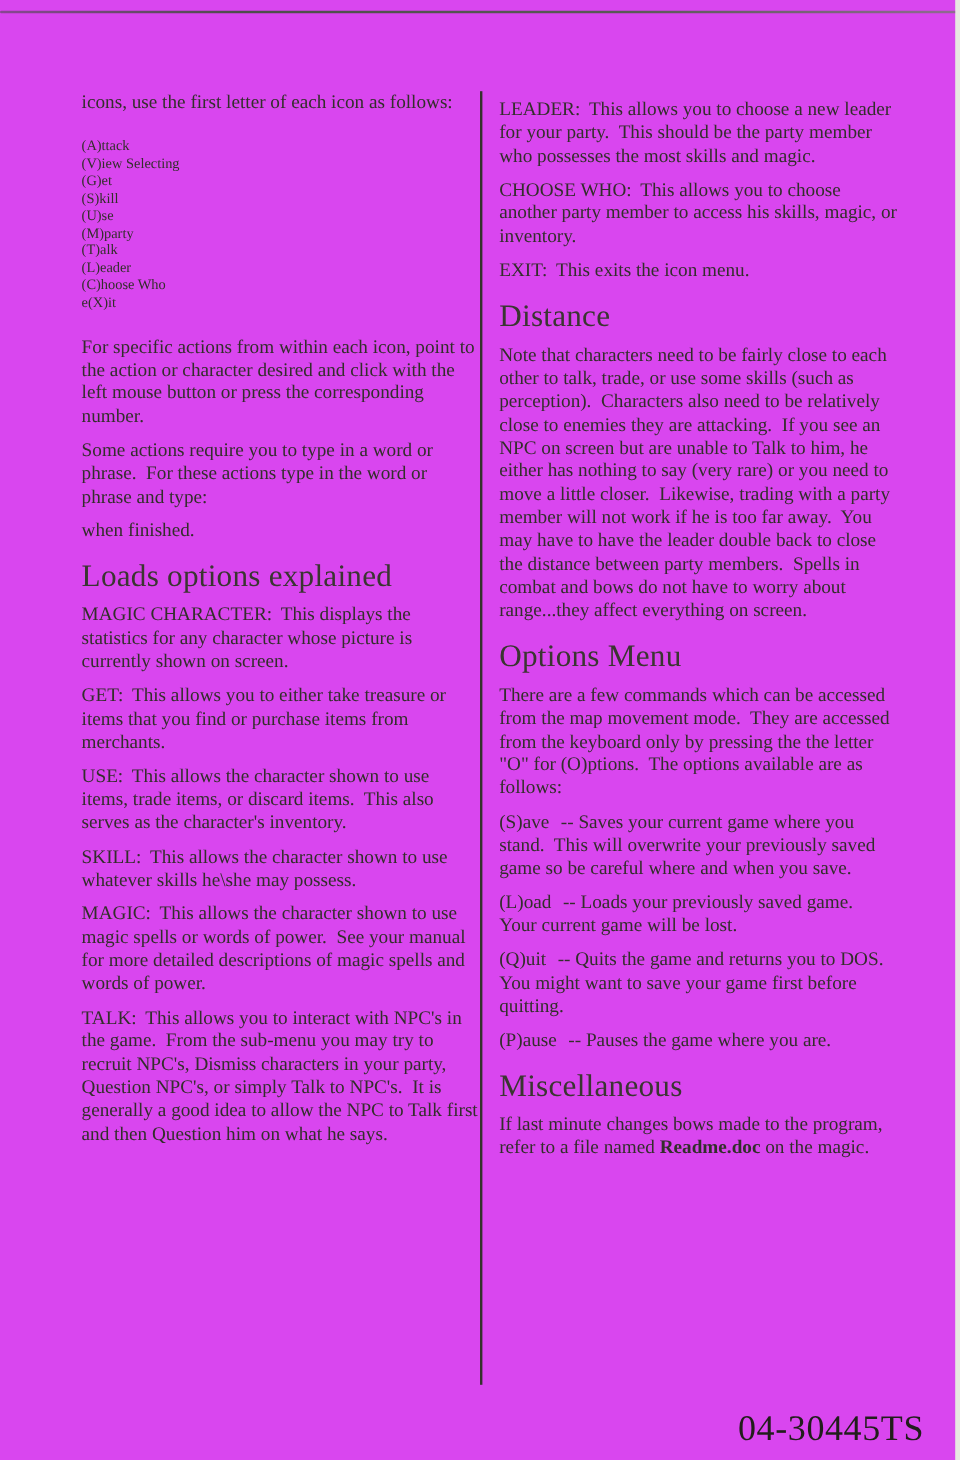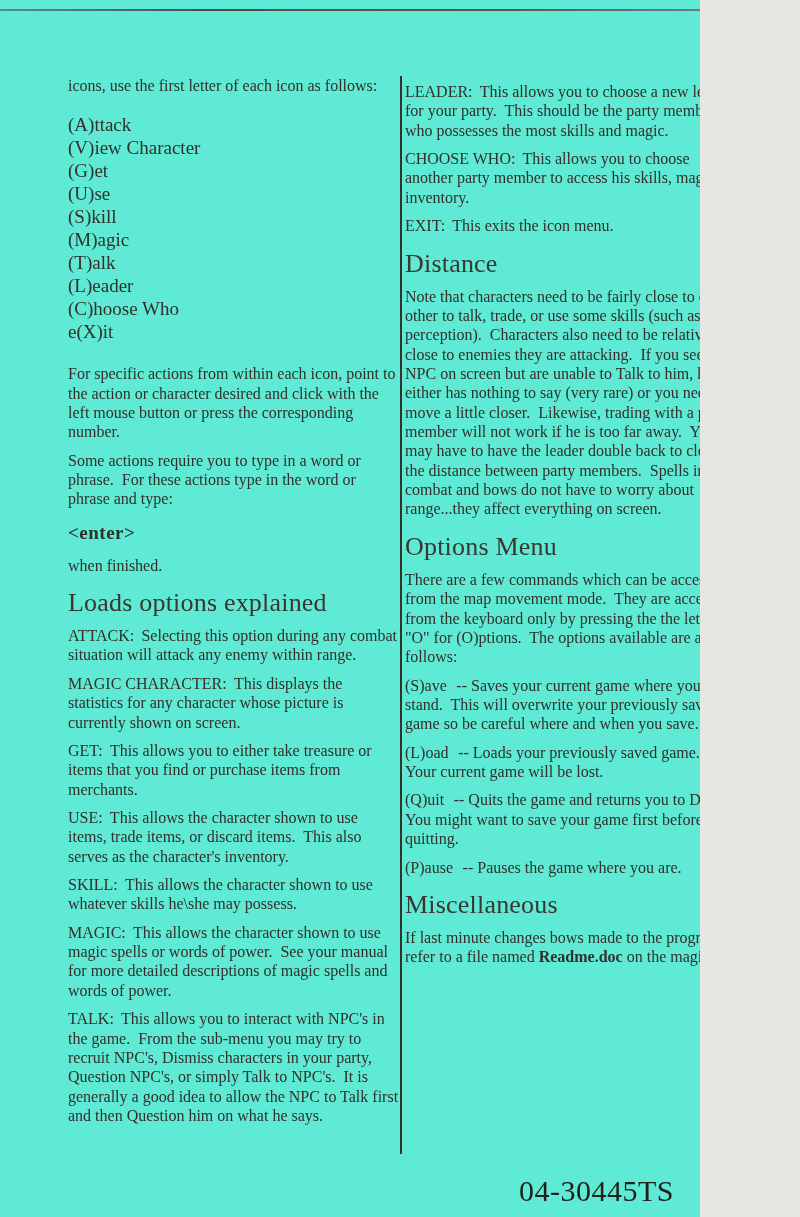--- a/index.html
+++ b/index.html
@@ -1,20 +1,20 @@
 <!DOCTYPE html>
 <html><head>
 <meta charset="utf-8">
 <style>
   html, body { margin: 0; padding: 0; background: #e8e6e2; }
   .page {
     position: relative;
-    width: 700px;
+    width: 796px;
     height: 1217px;
-    background: #5eead4;
+    background: #d946ef;
     overflow: hidden;
     font-family: "Liberation Serif", serif;
     color: #332f2b;
   }
   .scan-top-line {
     position: absolute;
     top: 9px; left: 0;
     width: 800px; height: 2px;
     background: linear-gradient(to right,
       rgba(70,70,70,.55), #4e4d4b 25%, #5a5956 65%, rgba(120,118,114,.75));
@@ -24,36 +24,36 @@
     position: absolute;
     left: 400px; top: 76px;
     width: 2px; height: 1078px;
     background: #35322e;
   }
   .col {
     position: absolute;
     width: 332px;
   }
   .col.left  { left: 68px;  top: 76px; }
-  .col.right { left: 405px; top: 82px; }
+  .col.right { left: 416px; top: 82px; }
 
   p.body {
     margin: 0 0 9px 0;
     font-size: 16px;
     line-height: 1.21;
     white-space: pre-wrap;
   }
   p.intro { margin-bottom: 19px; }
   ul.icon-list {
     list-style: none;
     margin: 0 0 20px 0;
     padding: 0;
   }
   ul.icon-list li {
-    font-size: 19px;
+    font-size: 12px;
     line-height: 1.21;
   }
   .enter-key {
     font-weight: bold;
     font-size: 19px;
     letter-spacing: .5px;
     margin: 13px 0 12px 0;
   }
   h2.section-heading {
     margin: 13px 0 8px 0;
@@ -79,39 +79,37 @@
 <body>
 
 <div class="page">
   <div class="scan-top-line"></div>
 
   <div class="col left">
     <p class="body intro">icons, use the first letter of each icon as follows:</p>
 
     <ul class="icon-list">
       <li>(A)ttack</li>
-      <li>(V)iew Character</li>
+      <li>(V)iew Selecting</li>
       <li>(G)et</li>
+      <li>(S)kill</li>
       <li>(U)se</li>
-      <li>(S)kill</li>
-      <li>(M)agic</li>
+      <li>(M)party</li>
       <li>(T)alk</li>
       <li>(L)eader</li>
       <li>(C)hoose Who</li>
       <li>e(X)it</li>
     </ul>
 
     <p class="body">For specific actions from within each icon, point to the action or character desired and click with the left mouse button or press the corresponding number.</p>
     <p class="body">Some actions require you to type in a word or phrase.  For these actions type in the word or phrase and type:</p>
-    <p class="enter-key">&lt;enter&gt;</p>
     <p class="body">when finished.</p>
 
     <h2 class="section-heading">Loads options explained</h2>
 
-    <p class="body"><span class="term">ATTACK:</span><span>Selecting this option during any combat situation will attack any enemy within range.</span></p>
     <p class="body"><span class="term">MAGIC CHARACTER:</span><span>This displays the statistics for any character whose picture is currently shown on screen.</span></p>
     <p class="body"><span class="term">GET:</span><span>This allows you to either take treasure or items that you find or purchase items from merchants.</span></p>
     <p class="body"><span class="term">USE:</span><span>This allows the character shown to use items, trade items, or discard items.  This also serves as the character's inventory.</span></p>
     <p class="body"><span class="term">SKILL:</span><span>This allows the character shown to use whatever skills he\she may possess.</span></p>
     <p class="body"><span class="term">MAGIC:</span><span>This allows the character shown to use magic spells or words of power.  See your manual for more detailed descriptions of magic spells and words of power.</span></p>
     <p class="body"><span class="term">TALK:</span><span>This allows you to interact with NPC's in the game.  From the sub-menu you may try to recruit NPC's, Dismiss characters in your party, Question NPC's, or simply Talk to NPC's.  It is generally a good idea to allow the NPC to Talk first and then Question him on what he says.</span></p>
   </div>
 
   <div class="divider"></div>
 

